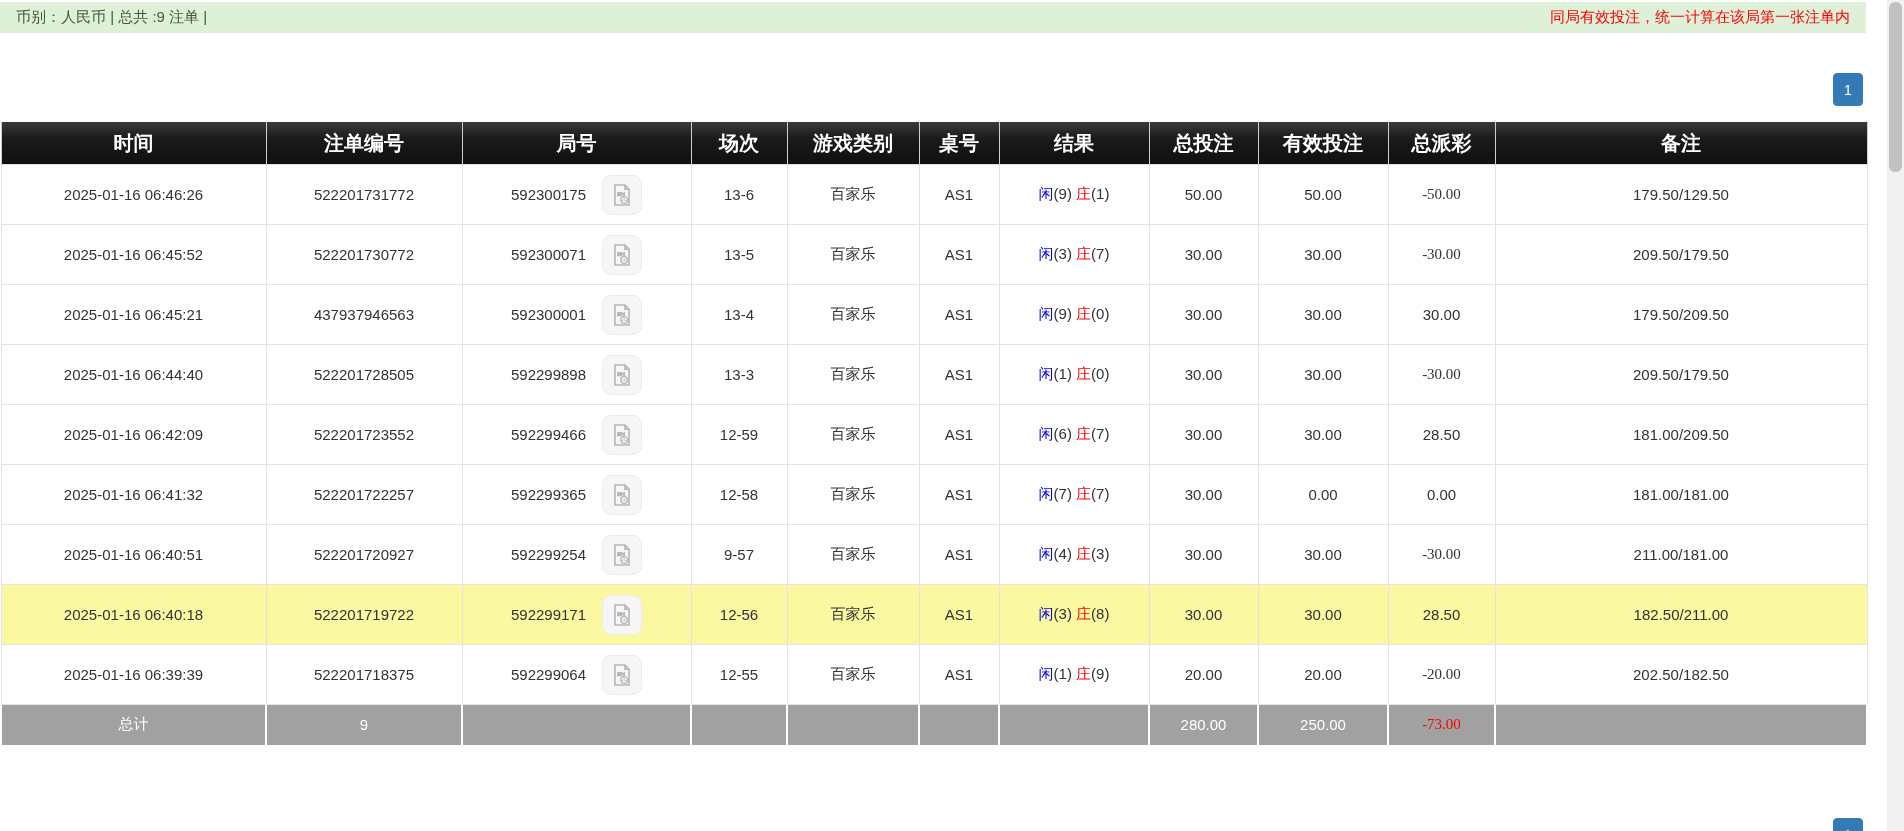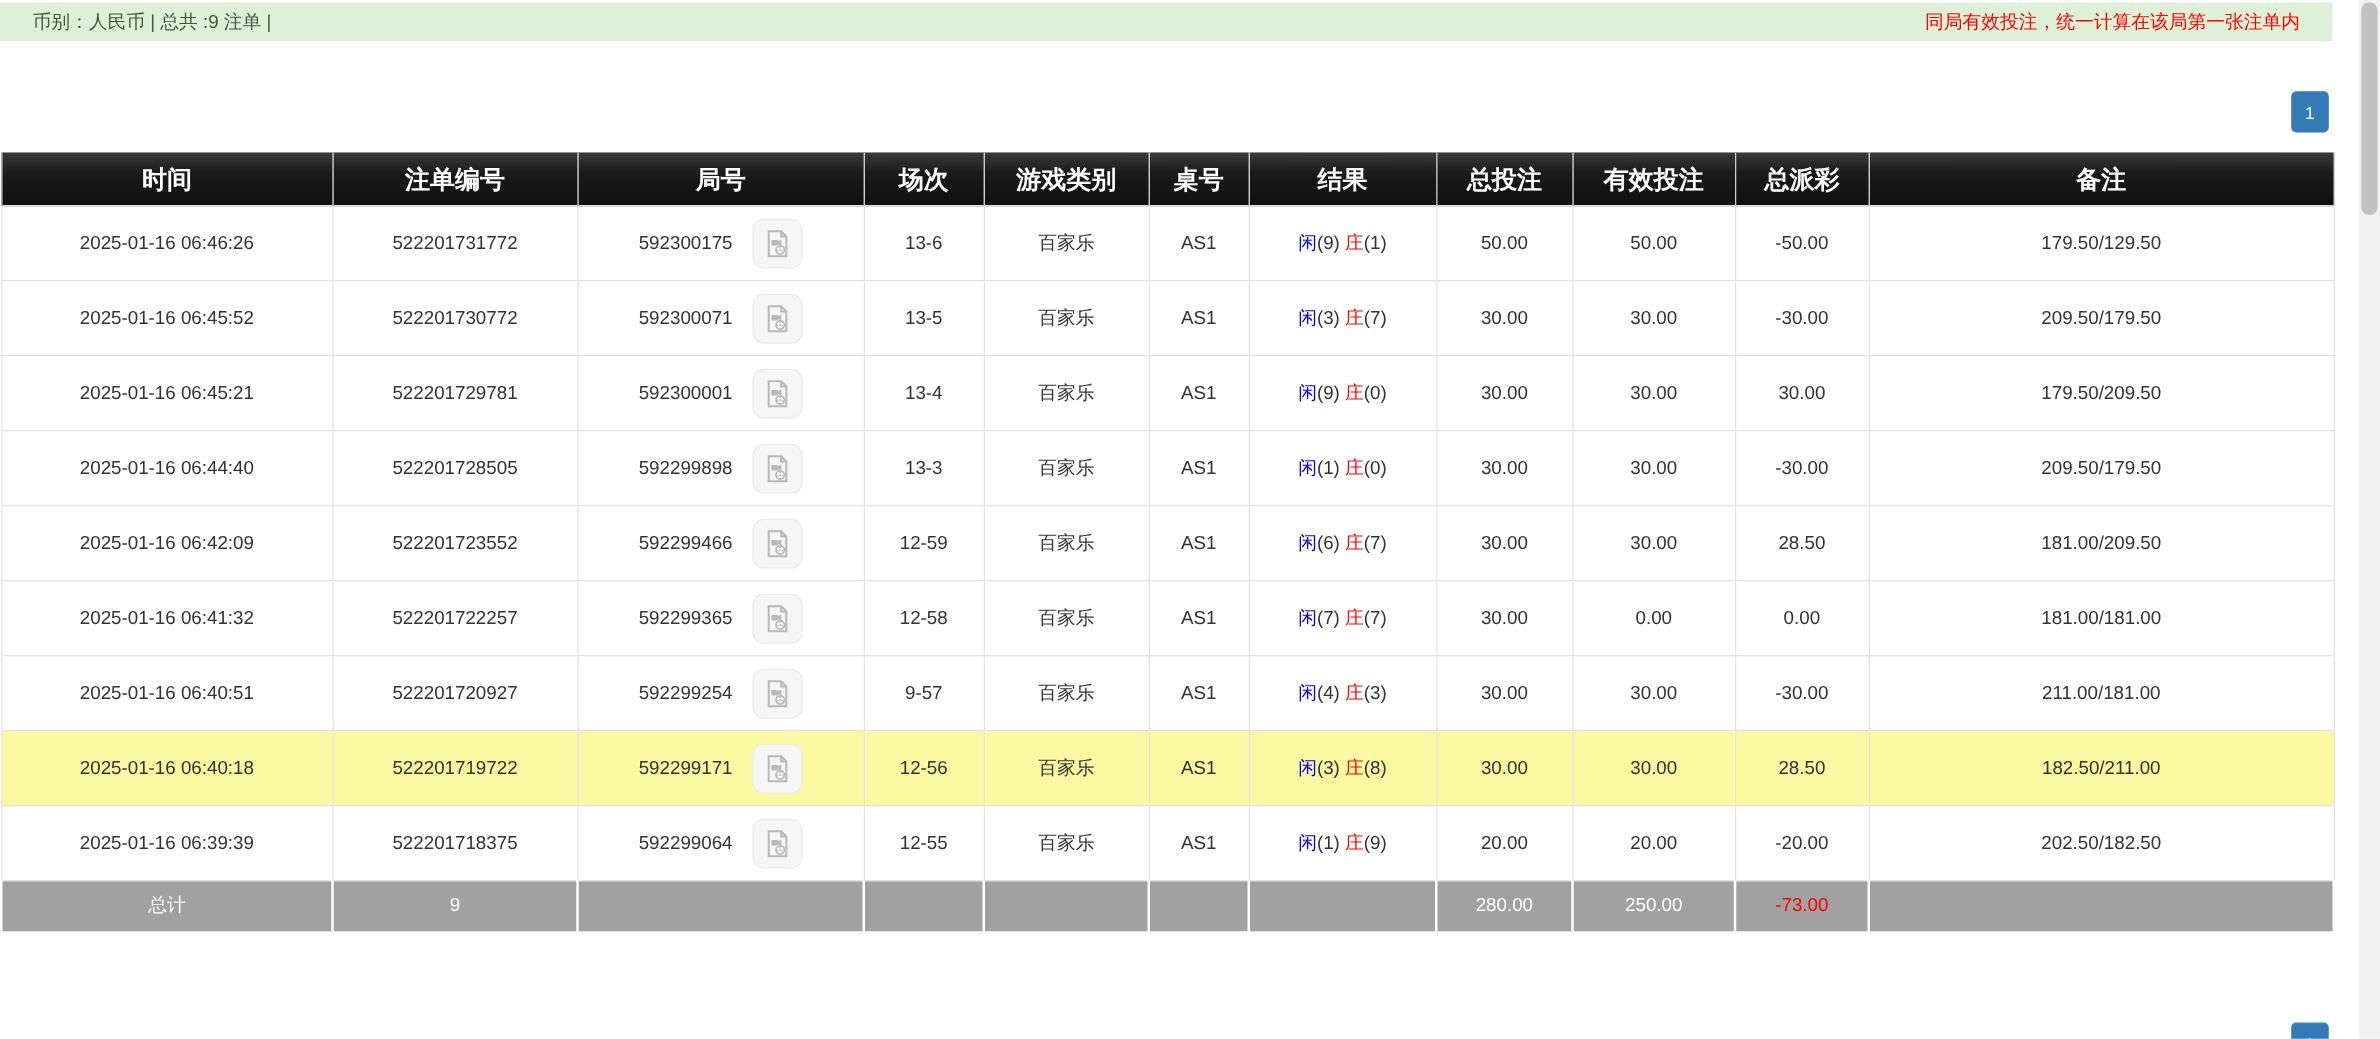--- a/index.html
+++ b/index.html
@@ -7,21 +7,21 @@
     width:1904px;height:831px;position:relative;overflow:hidden;
     background:#ffffff;
     font-family:"Liberation Sans","DejaVu Sans",sans-serif;
     font-size:15px;color:#333;
   }
   
   .top-bar{
     position:absolute;top:2px;left:0;width:1866px;height:31px;
     background:#dff0d8;box-sizing:border-box;
     display:flex;justify-content:space-between;align-items:center;
-    padding:0 26px;
+    padding:0 16px;
   }
   .top-bar .summary{color:#3c5a3c;}
   .top-bar .notice{color:#ff0000;}
   
   .page-btn{
     position:absolute;left:1833px;width:30px;height:33px;
     background:#337ab7;border:1px solid #337ab7;border-radius:4px;
     color:#fff;font-size:14px;display:flex;align-items:center;justify-content:center;
     box-sizing:border-box;cursor:pointer;text-decoration:none;
   }
@@ -37,21 +37,21 @@
     color:#fff;font-weight:bold;font-size:20px;text-align:center;
     border-right:1px solid #cfcfcf;border-left:1px solid #cfcfcf;
   }
   tbody.data tr{height:60px;margin-top:44px;}
   tbody.data td{
     text-align:center;border:1px solid #e3e3e3;color:#333;
     vertical-align:middle;
   }
   tr.hl td{background:#faf8a0;}
   td.blue-link{color:#2d7bf4;cursor:pointer;}
-  td.neg{color:#ff0000;}
+  td.neg{color:#ff0000;font-family:Liberation Serif, serif;}
   .result .p{color:#0000ee;}
   .result .b{color:#ff0000;}
   .round-wrap{display:flex;align-items:center;justify-content:center;gap:16px;}
   .video-btn{
     width:40px;height:40px;border-radius:9px;background:#f6f6f6;
     border:1px solid #ececec;display:flex;align-items:center;justify-content:center;
     cursor:pointer;padding:0;
   }
   
   tbody.summary tr{height:40px;}
@@ -173,21 +173,21 @@
       <span class="b">庄</span><span>(7)</span>
     </td>
     <td class="blue-link">30.00</td>
     <td>30.00</td>
     <td class="neg">-30.00</td>
     <td>209.50/179.50</td>
   </tr>
 
   <tr>
     <td>2025-01-16 06:45:21</td>
-    <td>522201729781</td>
+    <td>437937946563</td>
     <td>
       <span class="round-wrap">
         <span>592300001</span>
         <button class="video-btn">
           <svg width="26" height="26" viewBox="0 0 24 24" fill="none">
             <path d="M5.5 2.8h9.2l3.8 3.8v14.6H5.5z" stroke="#b8b8b8" stroke-width="1.5" fill="none"></path>
             <path d="M14.7 2.8v3.8h3.8" stroke="#b8b8b8" stroke-width="1.5" fill="none"></path>
             <rect x="7.4" y="9.2" width="5" height="4" rx="0.6" fill="#b8b8b8"></rect>
             <path d="M12.4 10.2l2.4-1.3v4.6l-2.4-1.3z" fill="#b8b8b8"></path>
             <circle cx="14" cy="16.6" r="3.1" stroke="#b8b8b8" stroke-width="1.3" fill="#fafafa"></circle>

